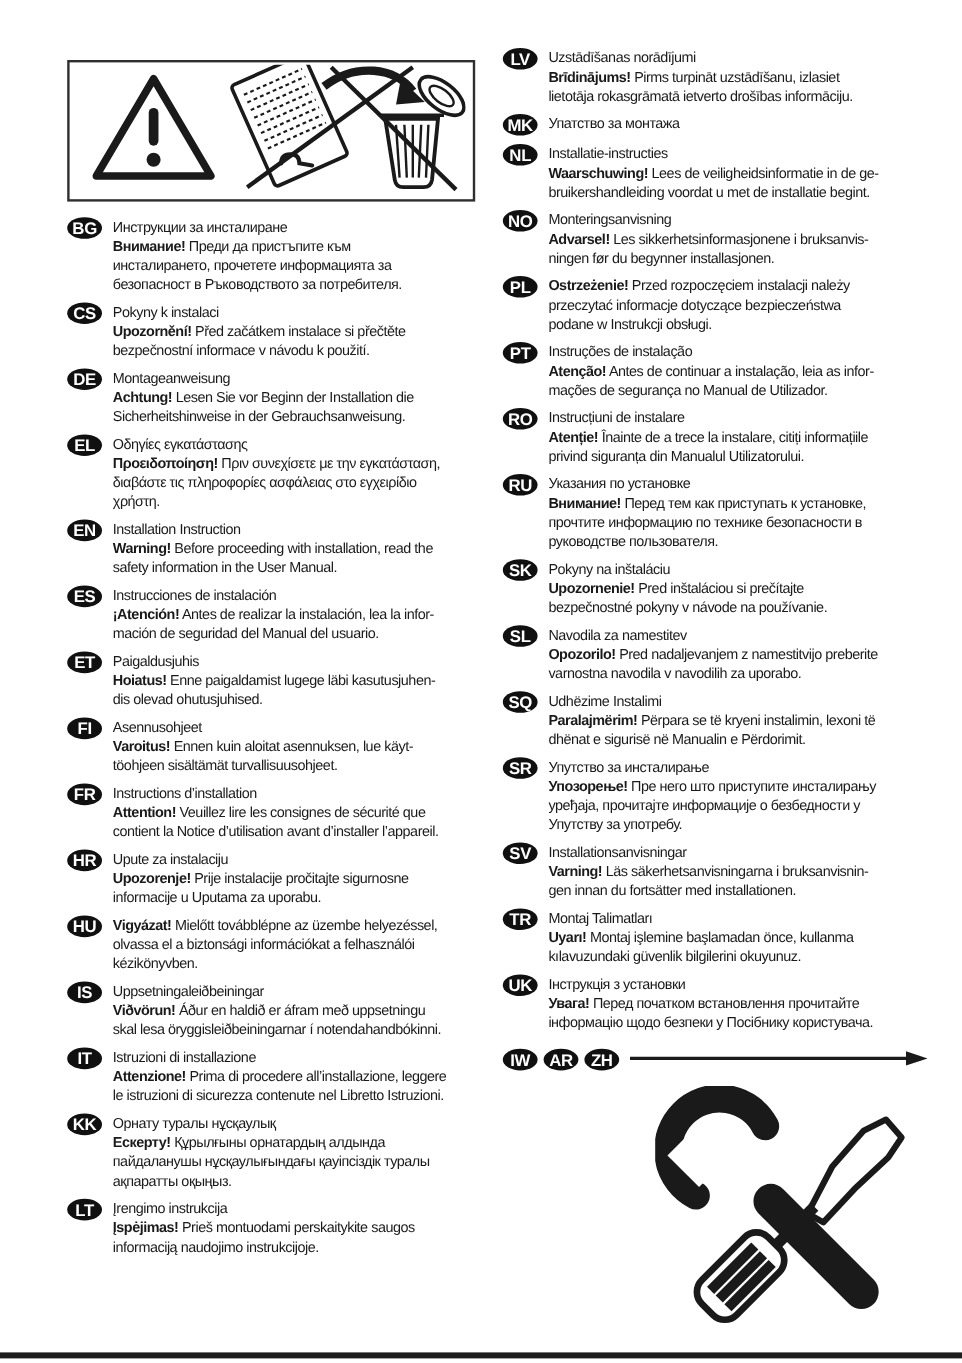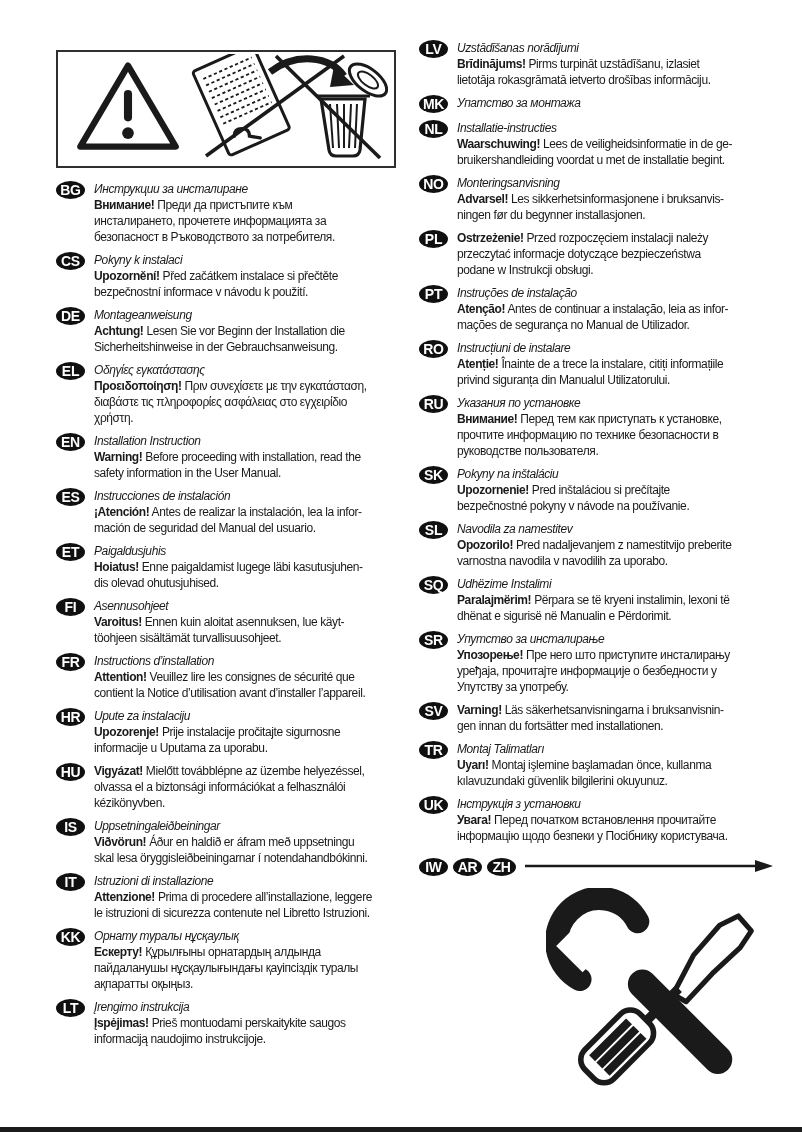--- a/index.html
+++ b/index.html
@@ -47,21 +47,20 @@
     text-align: center;
     line-height: 18px;
     letter-spacing: -0.3px;
   }
   .etext { flex: 1 1 auto; min-width: 0; }
   .etitle {
     font-size: 12px;
     line-height: 16px;
     letter-spacing: -0.4px;
     white-space: pre;
-    font-style: italic;
   }
   .ebody {
     font-size: 12px;
     line-height: 16px;
     letter-spacing: -0.4px;
     white-space: pre-line;
   }
   .warn { font-weight: 700; }
 
   
@@ -391,20 +390,21 @@
       <div class="etitle">Упутство за инсталирање</div>
       <p class="ebody"><b class="warn">Упозорење!</b> <span class="rest">Пре него што приступите инсталирању
 уређаја, прочитајте информације о безбедности у
 Упутству за употребу.</span></p>
     </div>
   </div>
 
   <div class="entry">
     <span class="badge">SV</span>
     <div class="etext">
+      <div class="etitle">Installationsanvisningar</div>
       <p class="ebody"><b class="warn">Varning!</b> <span class="rest">Läs säkerhetsanvisningarna i bruksanvisnin-
 gen innan du fortsätter med installationen.</span></p>
     </div>
   </div>
 
   <div class="entry">
     <span class="badge">TR</span>
     <div class="etext">
       <div class="etitle">Montaj Talimatları</div>
       <p class="ebody"><b class="warn">Uyarı!</b> <span class="rest">Montaj işlemine başlamadan önce, kullanma

